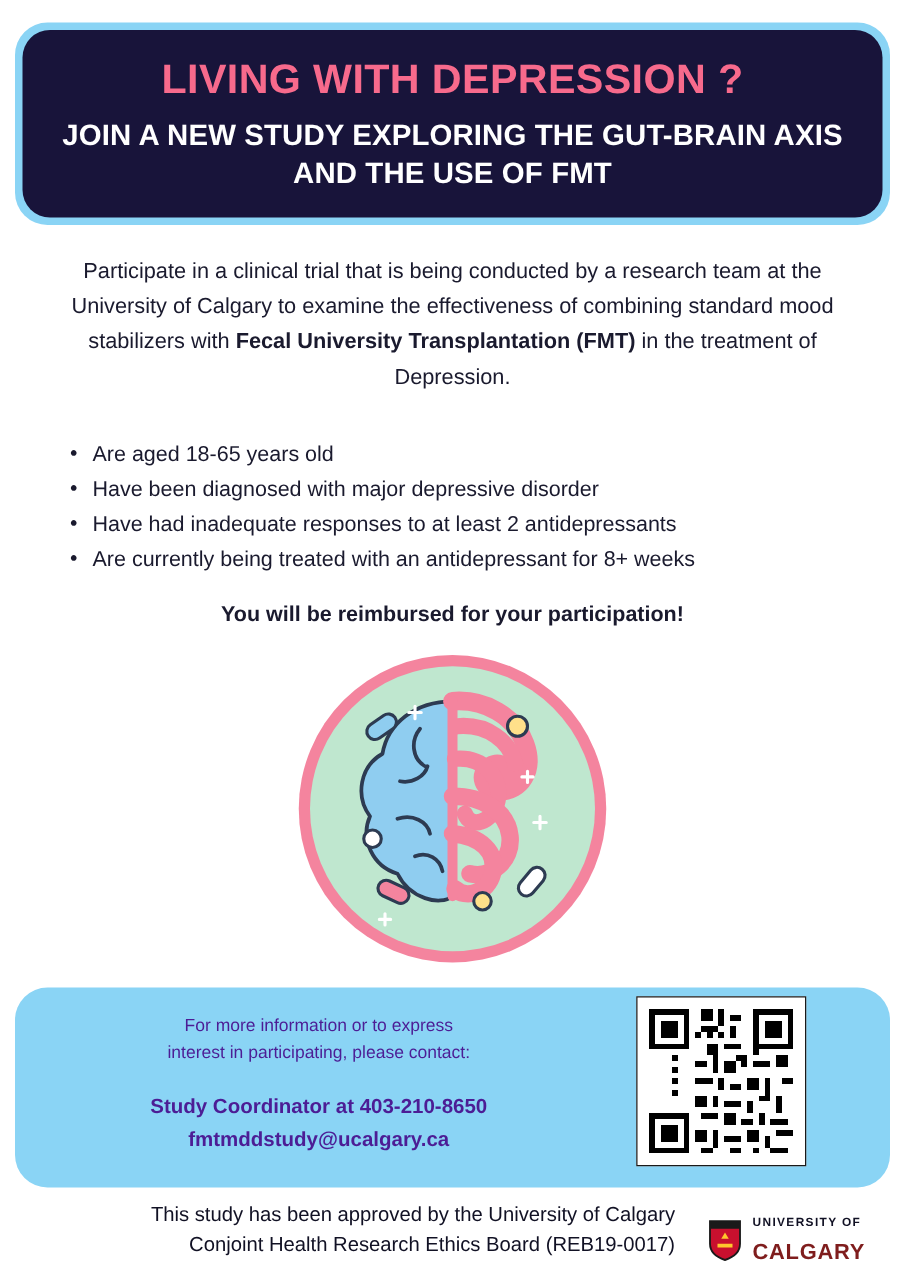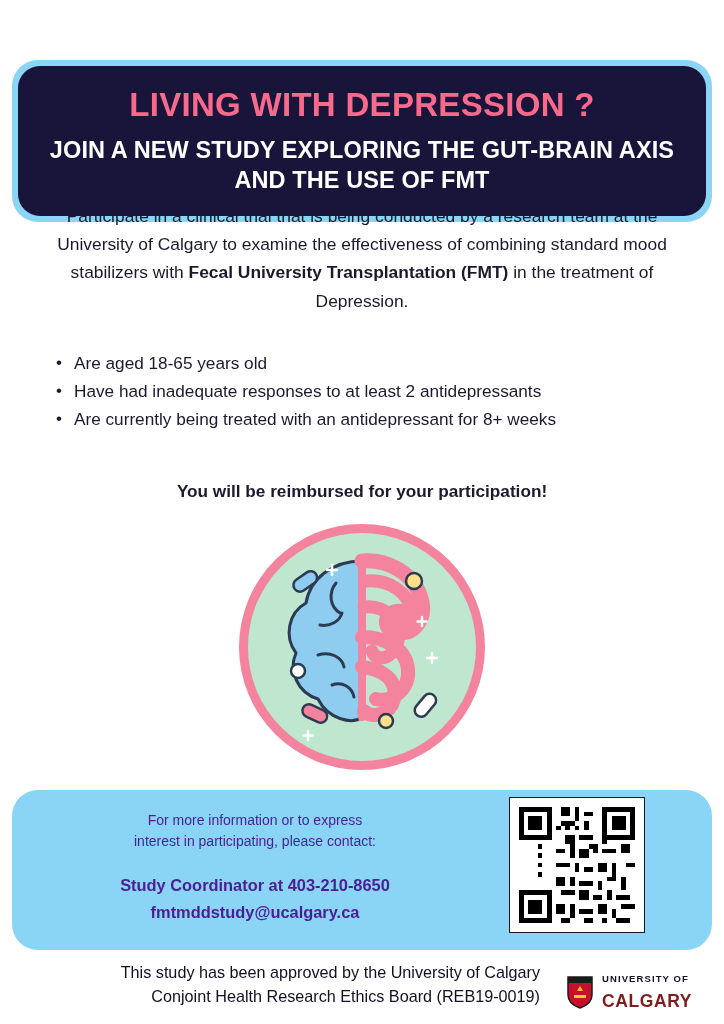--- a/index.html
+++ b/index.html
@@ -26,21 +26,20 @@
   
   .header-outer {
     position: absolute;
     left: 12px;
     top: 18px;
     width: 700px;
     background: #8ad4f5;
     border-radius: 26px;
     padding: 6px;
     box-sizing: border-box;
-    margin-top: 42px;
   }
   .header-inner {
     background: #18143a;
     border-radius: 22px;
     padding: 16px 26px 20px 26px;
     text-align: center;
   }
   .headline {
     color: #f76a8c;
     font-size: 33px;
@@ -221,20 +220,21 @@
       <div class="subhead">JOIN A NEW STUDY EXPLORING THE GUT-BRAIN AXIS AND THE USE OF FMT</div>
     </div>
   </div>
 
   <div class="intro">
     <span>Participate in a clinical trial that is being conducted by a research team at the University of Calgary to examine the effectiveness of combining standard mood stabilizers with </span><b>Fecal University Transplantation (FMT)</b><span> in the treatment of Depression.</span>
   </div>
 
   <ul class="bullets">
     <li>Are aged 18-65 years old</li>
+    <li>Have been diagnosed with major depressive disorder</li>
     <li>Have had inadequate responses to at least 2 antidepressants</li>
     <li>Are currently being treated with an antidepressant for 8+ weeks</li>
   </ul>
 
   <div class="reimburse">You will be reimbursed for your participation!</div>
 
   <div class="illustration">
     <svg width="252" height="252" viewBox="0 0 252 252" xmlns="http://www.w3.org/2000/svg">
       <circle cx="126" cy="126" r="123" fill="#f4849e"></circle>
       <circle cx="126" cy="126" r="114" fill="#bfe7cf"></circle>
@@ -350,21 +350,21 @@
           <rect x="23" y="26" width="3" height="1"></rect>
         <rect x="17" y="10" width="1" height="1"></rect>
           <rect x="20" y="8" width="1" height="2"></rect>
         <rect x="23" y="8" width="2" height="1"></rect>
       </g>
     </svg>
   </div>
 
   <div class="footer-text">
     <div>This study has been approved by the University of Calgary</div>
-    <div>Conjoint Health Research Ethics Board (REB19-0019)</div>
+    <div>Conjoint Health Research Ethics Board (REB19-0017)</div>
   </div>
 
   <div class="uofc-logo">
     <div class="shield">
       <svg width="28" height="34" viewBox="0 0 28 34" xmlns="http://www.w3.org/2000/svg">
         <path d="M2 2 H26 V20 C26 27 20 31 14 33 C8 31 2 27 2 20 Z" fill="#c8102e" stroke="#1a1a1a" stroke-width="1.5"></path>
         <path d="M2 2 H26 V8 H2 Z" fill="#1a1a1a"></path>
         <path d="M14 11 l3 5 h-6 z" fill="#ffc72c"></path>
         <path d="M8 20 h12 v3 H8 z" fill="#ffc72c"></path>
       </svg>

